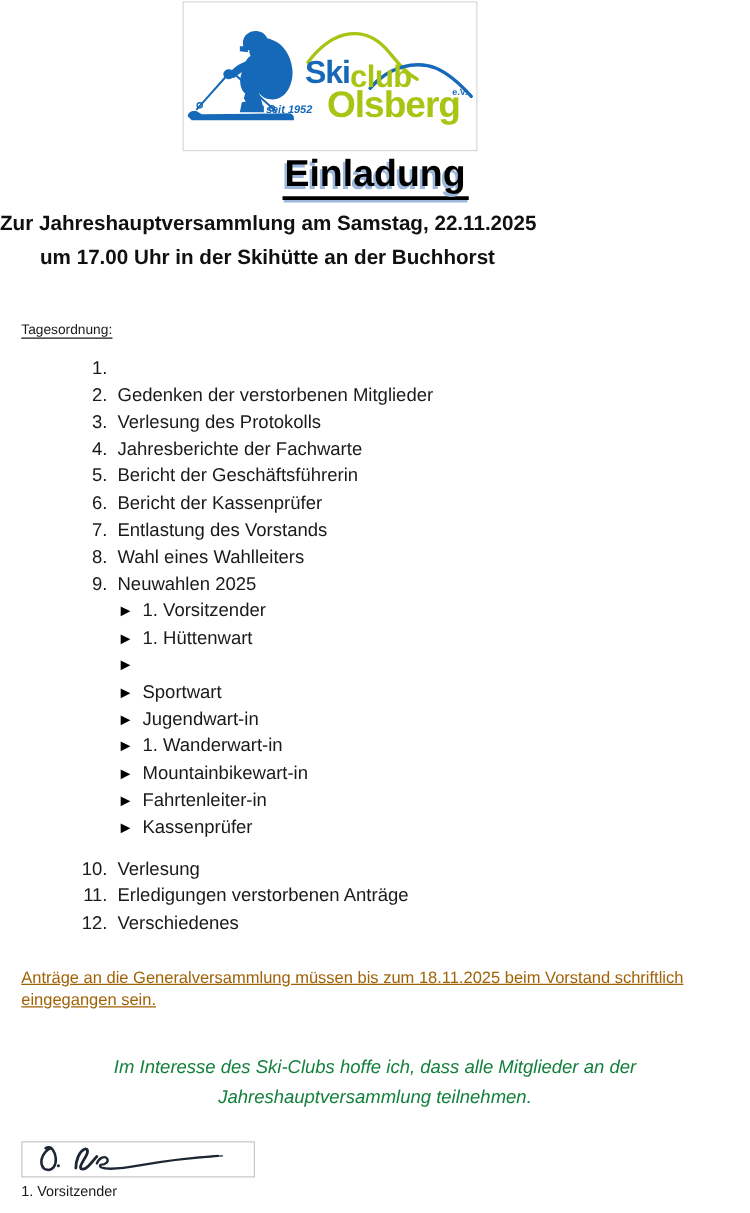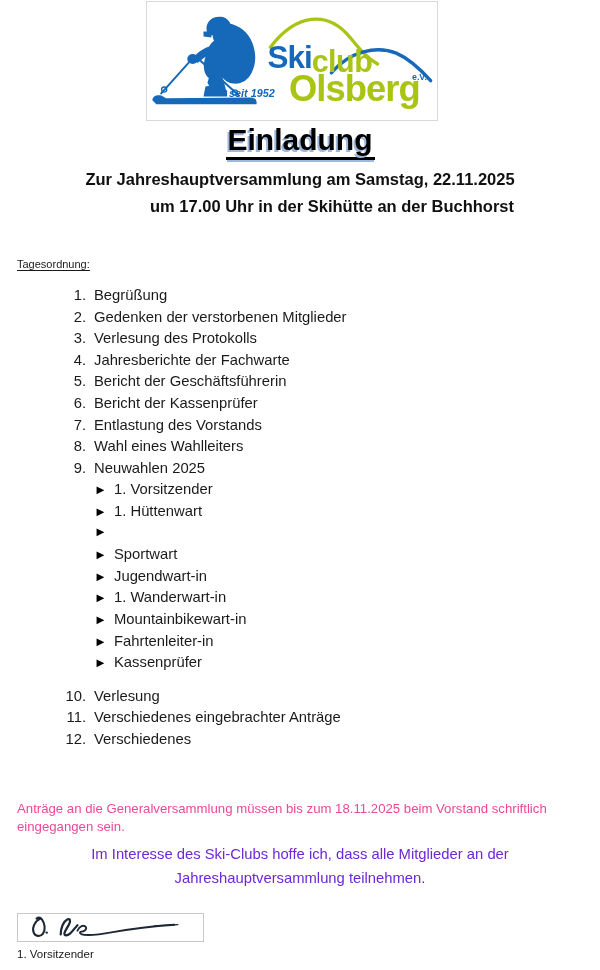--- a/index.html
+++ b/index.html
@@ -15,21 +15,21 @@
     font-family: "Liberation Sans", sans-serif;
     color: #000000;
     position: relative;
   }
 
   
   .logo-box {
     position: absolute;
     left: 146px;
     top: 1px;
-    width: 292px;
+    width: 236px;
     height: 120px;
     border: 1px solid #d9d9d9;
     background: #ffffff;
     box-sizing: border-box;
     overflow: hidden;
   }
   .logo-svg { display: block; width: 100%; height: 100%; }
 
   
   .title-wrap {
@@ -49,21 +49,21 @@
     border-bottom: 3px solid #000000;
     box-shadow: 0 3px 0 -1px #9db7dd;
     line-height: 1.08;
     padding: 0 2px 1px 2px;
   }
 
   .subhead {
     position: absolute;
     left: 0;
     width: 600px;
-    text-align: center;
+    text-align: left;
     font-size: 16.5px;
     font-weight: bold;
     color: #101010;
   }
   .subhead.l1 { top: 170px; }
   .subhead.l2 { top: 197px; padding-left: 32px; }
 
   
   .toc-label {
     position: absolute;
@@ -115,37 +115,39 @@
     color: #000000;
   }
   .sub-row .txt { flex: 1 1 auto; white-space: nowrap; }
 
   .gap-after-sub { height: 12px; }
 
   
   .notice {
     position: absolute;
     left: 17px;
-    top: 800px;
+    top: 773px;
     width: 530px;
     font-size: 13.2px;
     line-height: 17.5px;
-    color: #ec4899;
+    color: #a16207;
+    text-decoration: underline;
   }
 
   
   .closing {
     position: absolute;
     left: 50px;
     top: 842px;
     width: 500px;
     text-align: center;
     font-size: 14.8px;
     line-height: 24px;
-    color: #6d28d9;
+    color: #15803d;
+    font-style: italic;
   }
 
   
   .sig-box {
     position: absolute;
     left: 17px;
     top: 913px;
     width: 187px;
     height: 29px;
     border: 1px solid #c8c8c8;
@@ -223,21 +225,20 @@
 <div class="subhead l2">um 17.00 Uhr in der Skihütte an der Buchhorst</div>
 
 <div class="toc-label">
   <span>Tagesordnung:</span>
 </div>
 
 <div class="agenda">
 
   <div class="num-row">
     <span class="num">1.</span>
-    <span class="txt">Begrüßung</span>
   </div>
   <div class="num-row">
     <span class="num">2.</span>
     <span class="txt">Gedenken der verstorbenen Mitglieder</span>
   </div>
   <div class="num-row">
     <span class="num">3.</span>
     <span class="txt">Verlesung des Protokolls</span>
   </div>
   <div class="num-row">
@@ -304,21 +305,21 @@
   </div>
 
   <div class="gap-after-sub"></div>
 
   <div class="num-row">
     <span class="num">10.</span>
     <span class="txt">Verlesung</span>
   </div>
   <div class="num-row">
     <span class="num">11.</span>
-    <span class="txt">Verschiedenes eingebrachter Anträge</span>
+    <span class="txt">Erledigungen verstorbenen Anträge</span>
   </div>
   <div class="num-row">
     <span class="num">12.</span>
     <span class="txt">Verschiedenes</span>
   </div>
 
 </div>
 
 <div class="notice">Anträge an die Generalversammlung müssen bis zum 18.11.2025 beim Vorstand schriftlich eingegangen sein.</div>
 

